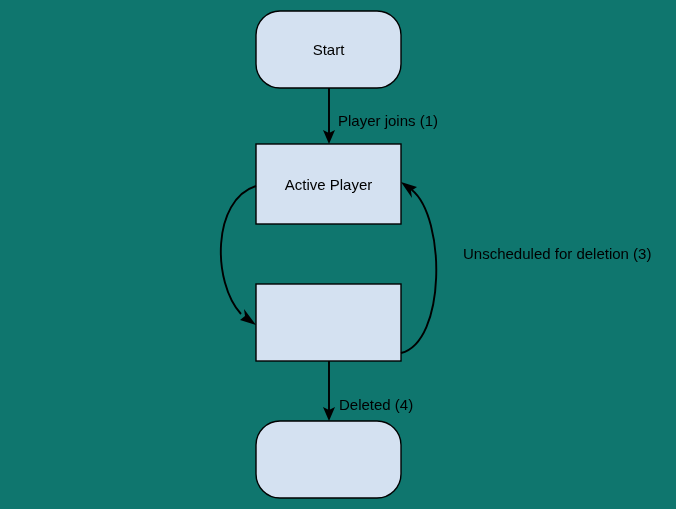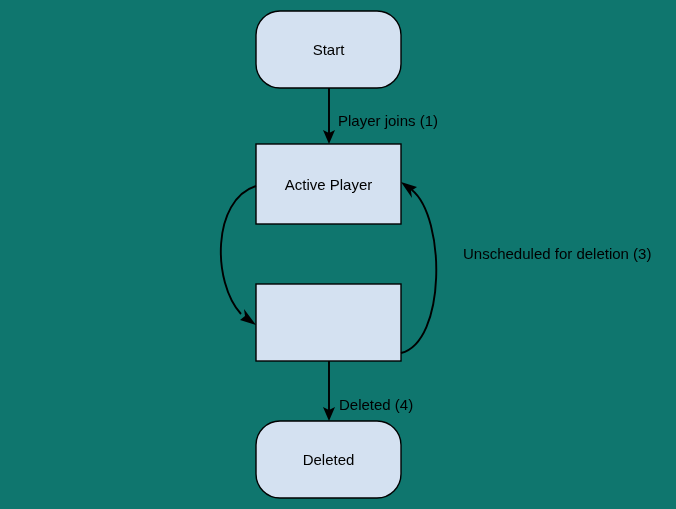--- a/index.html
+++ b/index.html
@@ -98,21 +98,20 @@
       <path class="edge-head" d="M 329 421 L 323 407 L 329 410 L 335 407 Z"></path>
     </g>
 
   </svg>
 
   <div class="node-label" style="left:256px; top:11px; width:145px; height:77px;">Start</div>
 
   <div class="node-label" style="left:256px; top:144px; width:145px; height:80px;border-radius:24px;">Active Player</div>
 
 
-  <div class="node-label" style="left:256px; top:421px; width:145px; height:77px;">Deleted</div>
 
   <div class="edge-label" style="left:338px; top:112px;">Player joins (1)</div>
 
 
   <div class="edge-label" style="left:424px; top:245px;margin-left:39px;">Unscheduled for deletion (3)</div>
 
   <div class="edge-label" style="left:339px; top:381px;margin-top:15px;">Deleted (4)</div>
 
 </div>
 

